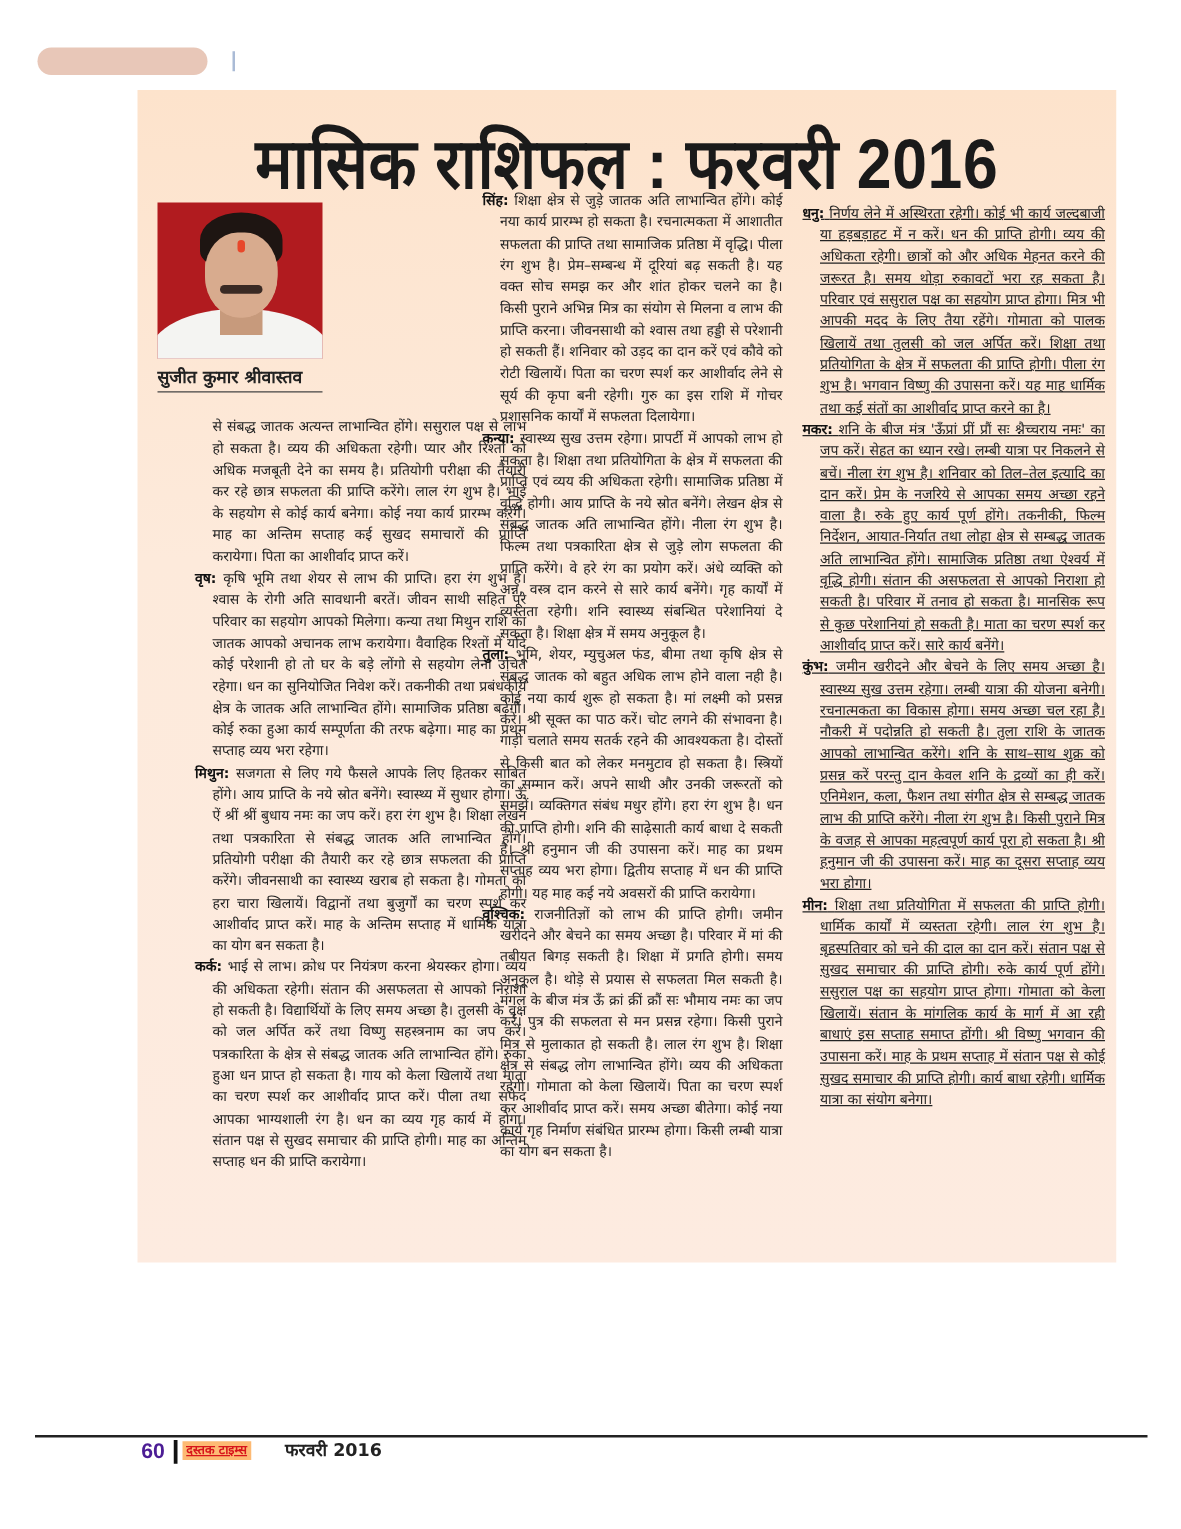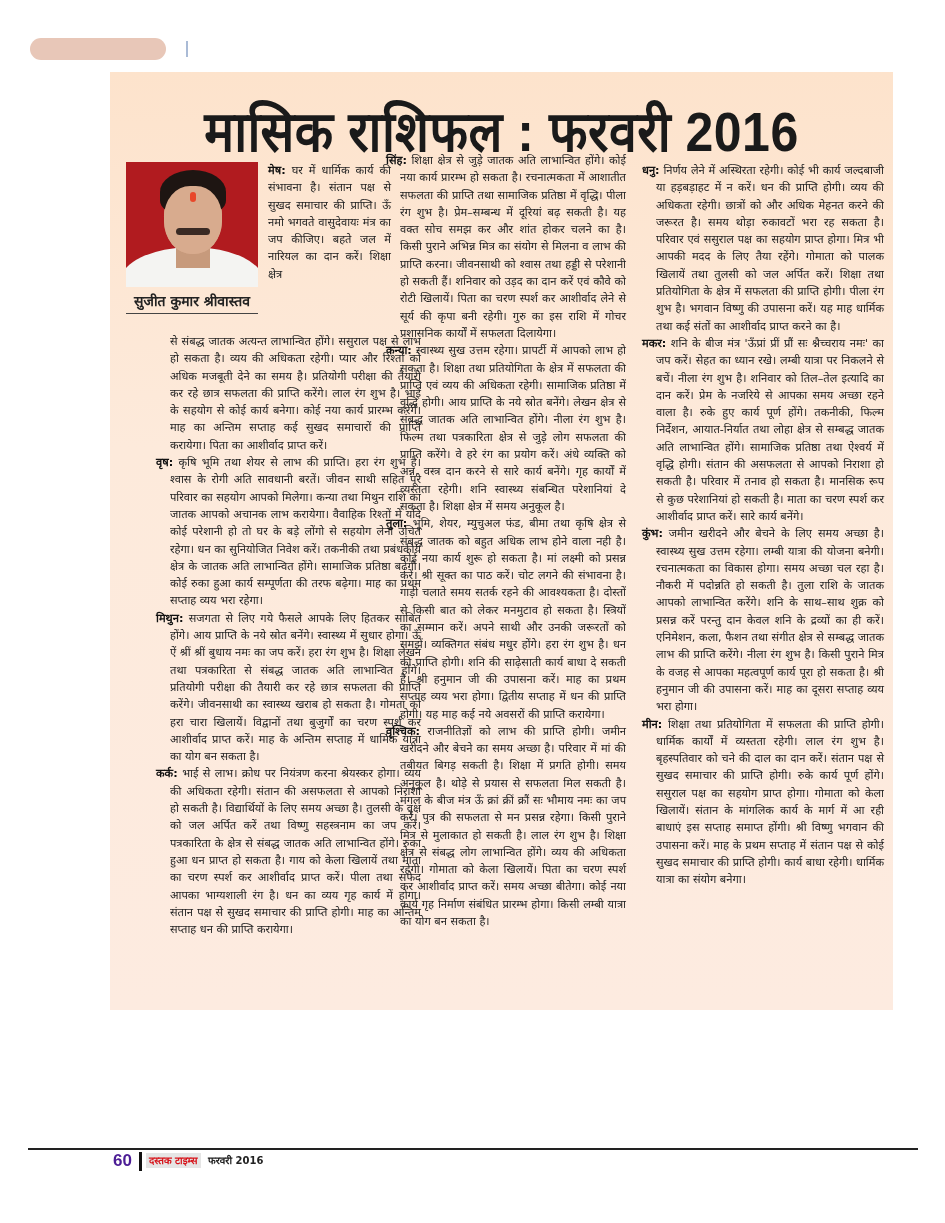--- a/index.html
+++ b/index.html
@@ -24,44 +24,44 @@
   .photo .shirt { position:absolute; left:-6px; bottom:-30px; width:144px; height:70px;
                   border-radius:50% 50% 0 0; background:#f4f4f2; }
   .photo .neck { position:absolute; left:50px; top:78px; width:34px; height:28px; background:#c79a7c; }
   .photo .hair { position:absolute; left:34px; top:8px; width:66px; height:44px;
                  border-radius:50% 50% 30% 30%; background:#1e1512; }
   .photo .face { position:absolute; left:38px; top:20px; width:58px; height:72px;
                  border-radius:45% 45% 48% 48%; background:#d8ab8e; }
   .photo .tilak { position:absolute; left:64px; top:30px; width:6px; height:10px; background:#e8472a; border-radius:3px; }
   .photo .mustache { position:absolute; left:50px; top:66px; width:34px; height:7px; background:#3a2a24; border-radius:4px; }
 
-  .author { position:absolute; left:16px; top:219px; width:132px; text-align:center;
+  .author { position:absolute; left:16px; top:219px; width:132px; text-align:left;
             font-size:14px; font-weight:bold; color:#222; padding-bottom:3px;
             border-bottom:1px solid #444; white-space:nowrap; }
 
   .col { position:absolute; font-size:11.2px; line-height:17.3px; text-align:justify;
          color:#232323; }
   .col p { margin:0; }
   .col-1-top { left:158px; top:90px; width:123px; }
   .col-1 { left:16px; top:261px; width:265px;margin-left:30px; }
   .col-2 { left:276px; top:80px; width:240px; }
-  .col-3 { left:532px; top:90px; width:242px; }
+  .col-3 { left:532px; top:90px; width:242px;text-decoration:underline; }
 
   .entry { padding-left:14px; text-indent:-14px; }
   .col-1-top .entry { padding-left:0; text-indent:0; }
   .col-1 .cont { padding-left:14px; }
   .sign { font-weight:bold; color:#111; }
 
   .footer-rule { position:absolute; left:28px; top:1148px; width:890px; height:2px; background:#222; }
   .page-num { position:absolute; left:113px; top:1150px; font-size:17px; font-weight:bold;
               font-family:"Liberation Sans", sans-serif; color:#4c1d95; line-height:22px; }
   .footer-bar { position:absolute; left:139px; top:1152px; width:3px; height:19px; background:#111; }
   .logo { position:absolute; left:146px; top:1153px; height:15px; padding:0 3px;
-          background:#e5e5e5; color:#d7141b; font-size:10px; font-weight:bold; line-height:15px; }
-  .footer-date { position:absolute; left:208px; top:1154px; font-size:10px; font-weight:bold; color:#222; line-height:14px; }
+          background:#fdba74; color:#d7141b; font-size:10px; font-weight:bold; line-height:15px;text-decoration:underline; }
+  .footer-date { position:absolute; left:228px; top:1154px; font-size:14px; font-weight:bold; color:#222; line-height:14px; }
 </style>
 </head>
 <body>
 
 <div class="section-pill"></div>
 <div class="section-sep"></div>
 <div class="section-label">ज्योतिष</div>
 
 <div class="panel">
 
@@ -71,26 +71,20 @@
     <div class="shirt"></div>
     <div class="neck"></div>
     <div class="face"></div>
     <div class="hair" style="z-index:0"></div>
     <div class="face" style="top:24px;height:68px;"></div>
     <div class="tilak"></div>
     <div class="mustache"></div>
   </div>
   <div class="author">सुजीत कुमार श्रीवास्तव</div>
 
-  <div class="col col-1-top">
-    <p class="entry">
-      <span class="sign">मेष:</span>
-      <span>घर में धार्मिक कार्य की संभावना है। संतान पक्ष से सुखद समाचार की प्राप्ति। ऊँ नमो भगवते वासुदेवायः मंत्र का जप कीजिए। बहते जल में नारियल का दान करें। शिक्षा क्षेत्र</span>
-    </p>
-  </div>
 
   <div class="col col-1">
     <p class="cont">से संबद्ध जातक अत्यन्त लाभान्वित होंगे। ससुराल पक्ष से लाभ हो सकता है। व्यय की अधिकता रहेगी। प्यार और रिश्तों को अधिक मजबूती देने का समय है। प्रतियोगी परीक्षा की तैयारी कर रहे छात्र सफलता की प्राप्ति करेंगे। लाल रंग शुभ है। भाई के सहयोग से कोई कार्य बनेगा। कोई नया कार्य प्रारम्भ करेंगे। माह का अन्तिम सप्ताह कई सुखद समाचारों की प्राप्ति करायेगा। पिता का आशीर्वाद प्राप्त करें।</p>
     <p class="entry">
       <span class="sign">वृष:</span>
       <span>कृषि भूमि तथा शेयर से लाभ की प्राप्ति। हरा रंग शुभ है। श्वास के रोगी अति सावधानी बरतें। जीवन साथी सहित पूरे परिवार का सहयोग आपको मिलेगा। कन्या तथा मिथुन राशि का जातक आपको अचानक लाभ करायेगा। वैवाहिक रिश्तों में यदि कोई परेशानी हो तो घर के बड़े लोंगो से सहयोग लेना उचित रहेगा। धन का सुनियोजित निवेश करें। तकनीकी तथा प्रबंधकीय क्षेत्र के जातक अति लाभान्वित होंगे। सामाजिक प्रतिष्ठा बढ़ेगी। कोई रुका हुआ कार्य सम्पूर्णता की तरफ बढ़ेगा। माह का प्रथम सप्ताह व्यय भरा रहेगा।</span>
     </p>
     <p class="entry">
       <span class="sign">मिथुन:</span>
       <span>सजगता से लिए गये फैसले आपके लिए हितकर साबित होंगे। आय प्राप्ति के नये स्रोत बनेंगे। स्वास्थ्य में सुधार होगा। ऊँ ऐं श्रीं श्रीं बुधाय नमः का जप करें। हरा रंग शुभ है। शिक्षा लेखन तथा पत्रकारिता से संबद्ध जातक अति लाभान्वित होंगे। प्रतियोगी परीक्षा की तैयारी कर रहे छात्र सफलता की प्राप्ति करेंगे। जीवनसाथी का स्वास्थ्य खराब हो सकता है। गोमता को हरा चारा खिलायें। विद्वानों तथा बुजुर्गों का चरण स्पर्श कर आशीर्वाद प्राप्त करें। माह के अन्तिम सप्ताह में धार्मिक यात्रा का योग बन सकता है।</span>

